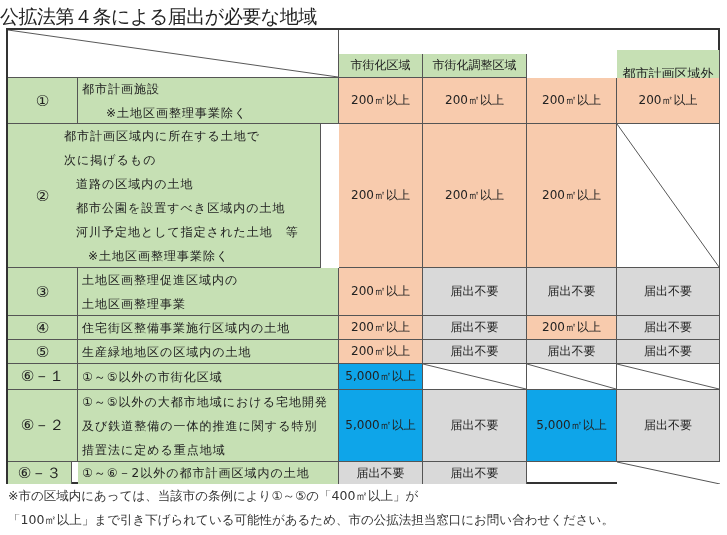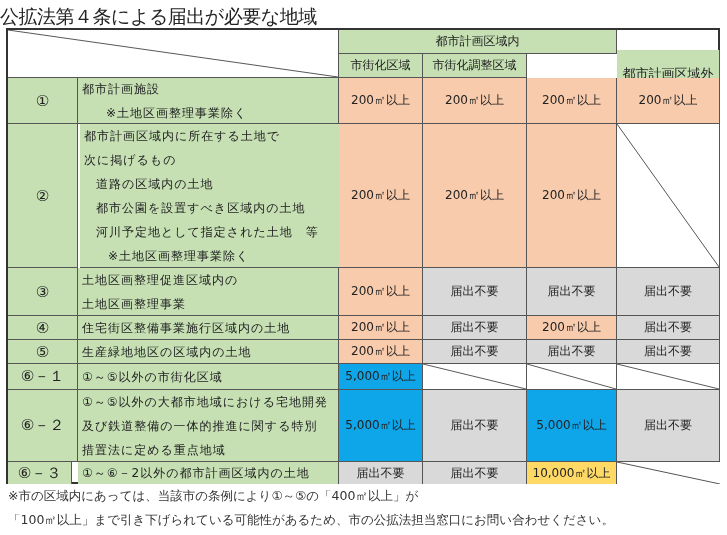--- a/index.html
+++ b/index.html
@@ -32,39 +32,38 @@
 
 <div class="title">公拡法第４条による届出が必要な地域</div>
 
 <div class="tbl">
 
   <div class="cell white" style="left:0;top:0;width:331px;height:48px;">
     <svg class="diag" viewBox="0 0 331 48" preserveAspectRatio="none">
         <line x1="0" y1="0" x2="331" y2="48" stroke="#555" stroke-width="1"></line>
       </svg>
   </div>
-  <div class="cell green" style="left:331px;top:0;width:278px;height:24px;">都市計画区域内</div>
   <div class="cell green" style="left:609px;top:0;width:103px;height:48px;font-size:13px;margin-top:20px;">都市計画区域外</div>
   <div class="cell green" style="left:331px;top:24px;width:84px;height:24px;">市街化区域</div>
   <div class="cell green" style="left:415px;top:24px;width:104px;height:24px;">市街化調整区域</div>
 
   <div class="cell green num" style="left:0;top:48px;width:70px;height:46px;">①</div>
   <div class="cell green desc" style="left:70px;top:48px;width:261px;height:46px;">
     <div class="lines">
       <div class="line">都市計画施設</div>
       <div class="line ind2">※土地区画整理事業除く</div>
     </div>
   </div>
   <div class="cell orange" style="left:331px;top:48px;width:84px;height:46px;">200㎡以上</div>
   <div class="cell orange" style="left:415px;top:48px;width:104px;height:46px;">200㎡以上</div>
   <div class="cell orange" style="left:519px;top:48px;width:90px;height:46px;">200㎡以上</div>
   <div class="cell orange" style="left:609px;top:48px;width:103px;height:46px;">200㎡以上</div>
 
   <div class="cell green num" style="left:0;top:94px;width:70px;height:144px;">②</div>
-  <div class="cell green desc" style="left:72px;top:94px;width:261px;height:144px;">
+  <div class="cell green desc" style="left:52px;top:94px;width:261px;height:144px;">
     <div class="lines">
       <div class="line">都市計画区域内に所在する土地で</div>
       <div class="line">次に掲げるもの</div>
       <div class="line ind1">道路の区域内の土地</div>
       <div class="line ind1">都市公園を設置すべき区域内の土地</div>
       <div class="line ind1">河川予定地として指定された土地　等</div>
       <div class="line ind2">※土地区画整理事業除く</div>
     </div>
   </div>
   <div class="cell orange" style="left:331px;top:94px;width:84px;height:144px;">200㎡以上</div>
@@ -147,21 +146,20 @@
   <div class="cell gray" style="left:609px;top:360px;width:103px;height:72px;">届出不要</div>
 
   <div class="cell green num" style="left:0;top:432px;width:64px;height:22px;border-bottom:none;">⑥－３</div>
   <div class="cell green desc" style="left:70px;top:432px;width:261px;height:22px;border-bottom:none;">
     <div class="lines">
         <div class="line">①～⑥－2以外の都市計画区域内の土地</div>
       </div>
   </div>
   <div class="cell gray" style="left:331px;top:432px;width:84px;height:22px;border-bottom:none;">届出不要</div>
   <div class="cell gray" style="left:415px;top:432px;width:104px;height:22px;border-bottom:none;">届出不要</div>
-  <div class="cell yellow" style="left:519px;top:432px;width:90px;height:22px;border-bottom:none;">10,000㎡以上</div>
   <div class="cell white" style="left:609px;top:432px;width:103px;height:22px;border-bottom:none;border-right:none;">
     <svg class="diag" viewBox="0 0 103 22" preserveAspectRatio="none">
         <line x1="0" y1="0" x2="103" y2="22" stroke="#555" stroke-width="1"></line>
       </svg>
   </div>
 </div>
 
 <div class="note" style="top:488px;">※市の区域内にあっては、当該市の条例により①～⑤の「400㎡以上」が</div>
 <div class="note" style="top:512px;">「100㎡以上」まで引き下げられている可能性があるため、市の公拡法担当窓口にお問い合わせください。</div>
 

